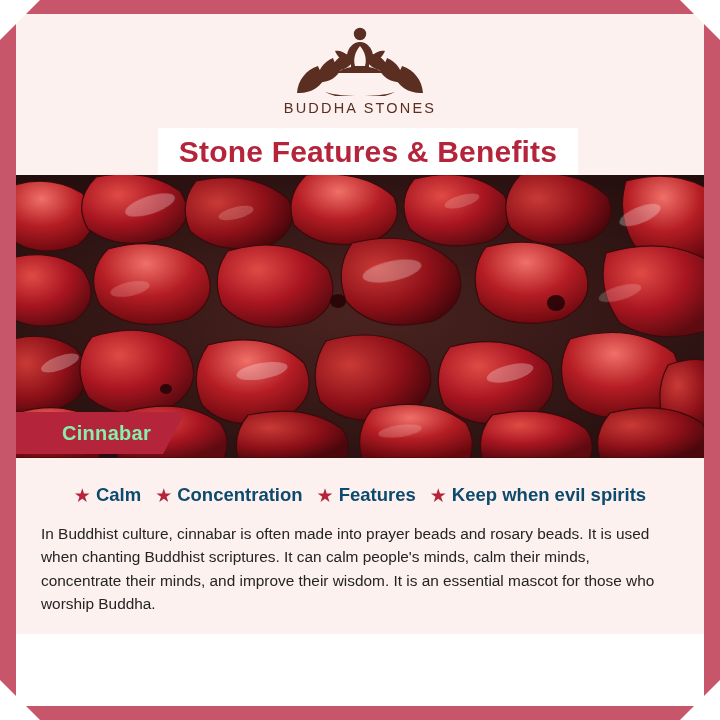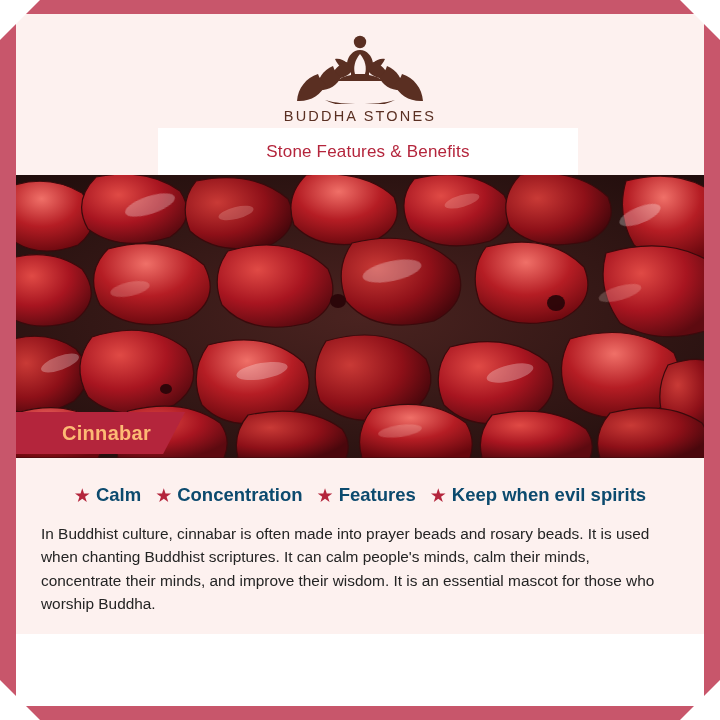--- a/index.html
+++ b/index.html
@@ -87,21 +87,21 @@
   
   .brand {
     position: absolute;
     left: 0; top: 0;
     width: 688px;
     height: 116px;
     display: flex;
     flex-direction: column;
     align-items: center;
     justify-content: flex-start;
-    padding-top: 12px;
+    padding-top: 4px;
     box-sizing: border-box;
     background: #fdf1ef;
   }
   .logo-svg { display: block; }
   .brand-name {
     margin-top: 4px;
     font-size: 14.5px;
     letter-spacing: 2.2px;
     color: #5a2f22;
     font-weight: 400;
@@ -113,22 +113,22 @@
     left: 142px;
     top: 114px;
     width: 420px;
     height: 48px;
     background: #ffffff;
     display: flex;
     align-items: center;
     justify-content: center;
   }
   .title-text {
-    font-size: 17px;
-    font-weight: normal;
+    font-size: 30px;
+    font-weight: bold;
     color: #b4253c;
     letter-spacing: 0.2px;
   }
 
   
   .hero {
     position: absolute;
     left: -16px;
     top: 161px;
     width: 720px;
@@ -147,21 +147,21 @@
     background: #b4253c;
     display: flex;
     align-items: center;
     padding-left: 62px;
     padding-right: 34px;
     box-sizing: border-box;
     
     clip-path: polygon(0 0, 100% 0, calc(100% - 22px) 100%, 0 100%);
   }
   .name-tag-text {
-    color: #fdba74;
+    color: #86efac;
     font-size: 20px;
     font-weight: bold;
     letter-spacing: 0.3px;
   }
 
   
   .content {
     position: absolute;
     left: 0;
     top: 444px;

